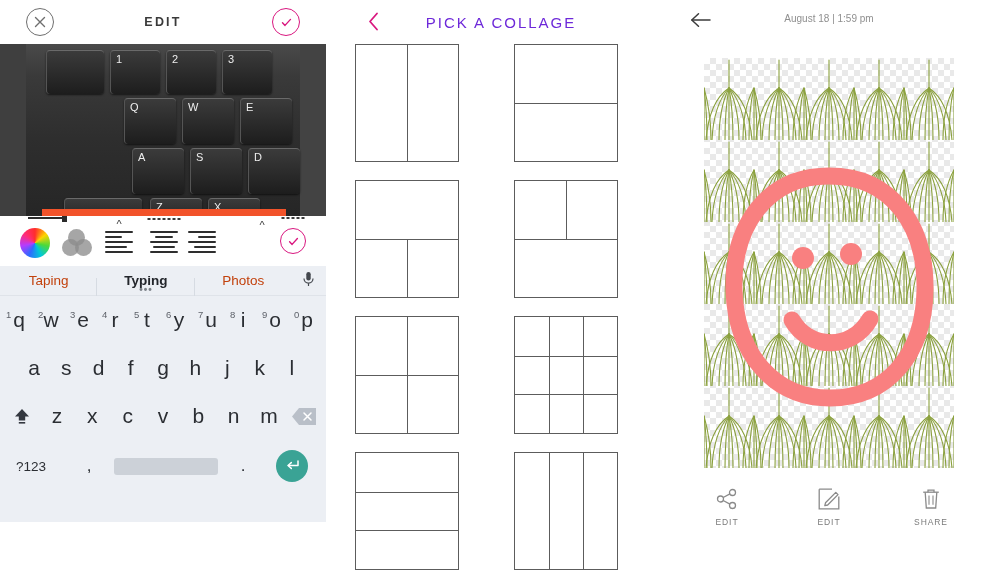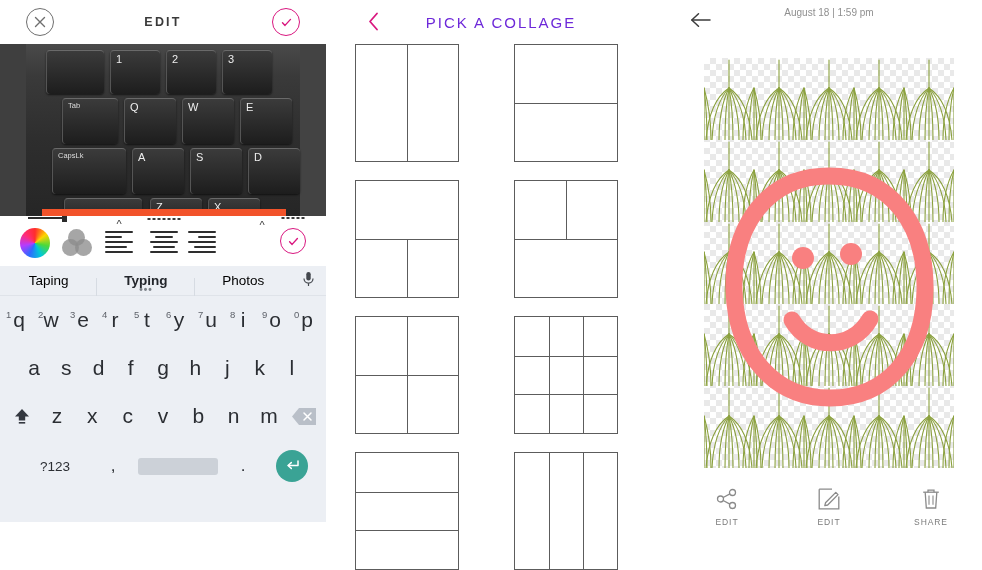--- a/index.html
+++ b/index.html
@@ -99,36 +99,36 @@
   .tb-check { width:26px;height:26px;border-radius:50%;border:1.5px solid #d9177f;
               display:flex;align-items:center;justify-content:center;}
 
   
   .kb { background: #eceff4; height: 256px; position: relative; }
   .sugg-bar {
     height: 30px; display:flex; align-items:center; background:#eceff4;
     border-bottom: 1px solid #dfe3e9; position:relative;
   }
   .sugg {
-    flex: 1; text-align:center; font-size: 13.5px; color:#000000; position:relative;
+    flex: 1; text-align:center; font-size: 13.5px; color:#c2410c; position:relative;
   }
   .sugg.active { color:#23262b; font-weight: 700; }
   .sugg.sep::after {
     content:""; position:absolute; right:0; top:5px; width:1px; height:18px; background:#d6dbe2;
   }
   .sugg-dots {
     position:absolute; left:50%; transform:translateX(-50%); bottom:-7px;
     font-size:10px; color:#7b8087; letter-spacing:1px;
   }
   .mic { width: 34px; text-align:center; color:#43474d; font-size:15px; }
   .kb-row { display:flex; justify-content:center; align-items:center; }
   .kb-row.r1 { height: 48px; padding: 0 3px; }
   .kb-row.r2 { height: 48px; padding: 0 18px; }
   .kb-row.r3 { height: 48px; padding: 0 4px; }
-  .kb-row.r4 { height: 52px; padding: 0 6px; margin-left: 24px; }
+  .kb-row.r4 { height: 52px; padding: 0 6px; }
   .kkey {
     flex:1; text-align:center; position:relative;
     font-size: 21px; color: #2b2e33; font-weight: 400;
     display:flex; align-items:center; justify-content:center;
   }
   .knum {
     position:absolute; top: 1px; left: 50%; margin-left:-13px;
     font-size: 9.5px; color:#5d6169;
   }
   .shift { font-size: 20px; color:#343840; }
@@ -178,21 +178,21 @@
   .tile.g33 .cell:nth-child(n+4) { border-top:1.4px solid #5c5c5c; }
   .tile.g3r { grid-template-rows:repeat(3,1fr); }
   .tile.g3r .cell:nth-child(n+2){ border-top:1.4px solid #5c5c5c; }
   .tile.g3c { grid-template-columns:repeat(3,1fr); }
   .tile.g3c .cell:nth-child(n+2){ border-left:1.4px solid #5c5c5c; }
 
   
   #panel-photos { width: 306px; }
   .p3-header { height: 44px; position:relative; text-align:center; padding-top:4px;}
   .p3-title { font-size: 15px; color:#2e2e2e; }
-  .p3-sub { font-size: 10px; color:#8f8f8f; margin-top:3px; }
+  .p3-sub { font-size: 10px; color:#8f8f8f; margin-top:9px; }
   .p3-back { position:absolute; left: 14px; top: 12px; font-size: 19px; color:#3b3b3b; line-height:1;}
   .photo3 {
     position: relative; width: 250px; height: 410px; margin: 14px auto 0;
     overflow: hidden;
     background-color: #fff;
     background-image:
       linear-gradient(45deg,#e9e9e9 25%,transparent 25%,transparent 75%,#e9e9e9 75%),
       linear-gradient(45deg,#e9e9e9 25%,transparent 25%,transparent 75%,#e9e9e9 75%);
     background-size: 12px 12px;
     background-position: 0 0, 6px 6px;
@@ -246,27 +246,21 @@
 
         <div class="key" style="left:124px;top:54px;width:52px;height:46px;">
             <span>Q</span>
           </div>
         <div class="key" style="left:182px;top:54px;width:52px;height:46px;">
             <span>W</span>
           </div>
         <div class="key" style="left:240px;top:54px;width:52px;height:46px;">
             <span>E</span>
           </div>
-        <div class="key small" style="left:62px;top:54px;width:56px;height:46px;">
-            <span>Tab</span>
-          </div>
-
-        <div class="key small" style="left:52px;top:104px;width:74px;height:46px;">
-            <span>CapsLk</span>
-          </div>
+
         <div class="key" style="left:132px;top:104px;width:52px;height:46px;">
             <span>A</span>
           </div>
         <div class="key" style="left:190px;top:104px;width:52px;height:46px;">
             <span>S</span>
           </div>
         <div class="key" style="left:248px;top:104px;width:52px;height:46px;">
             <span>D</span>
           </div>
 

